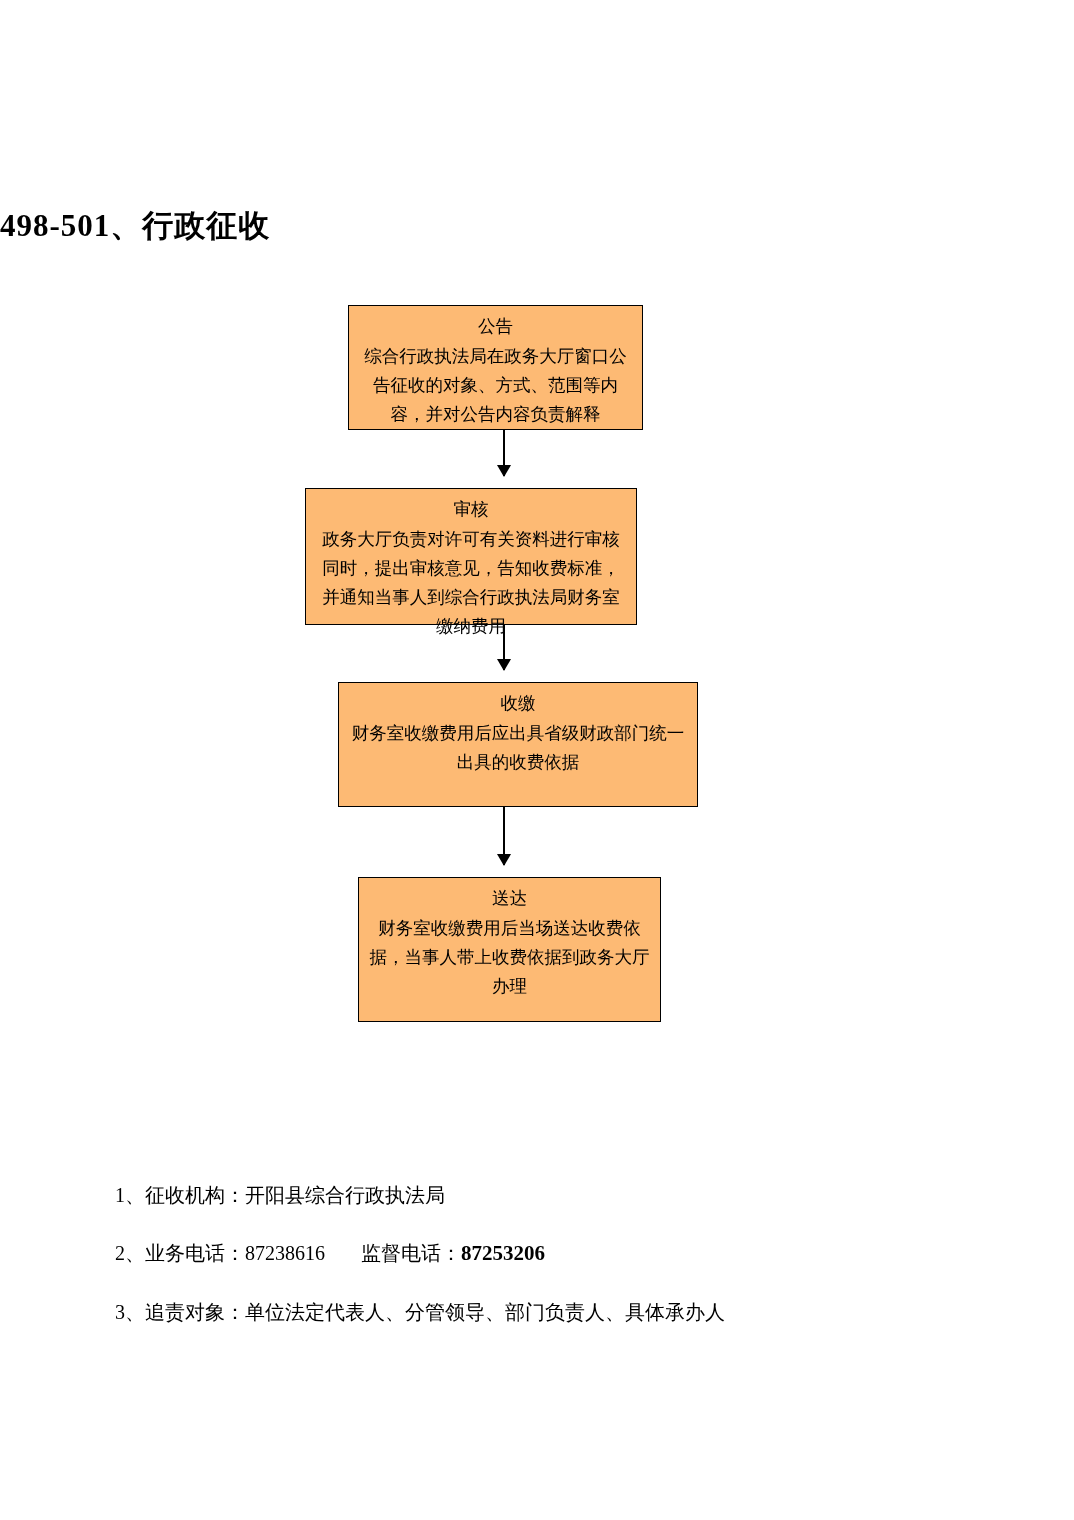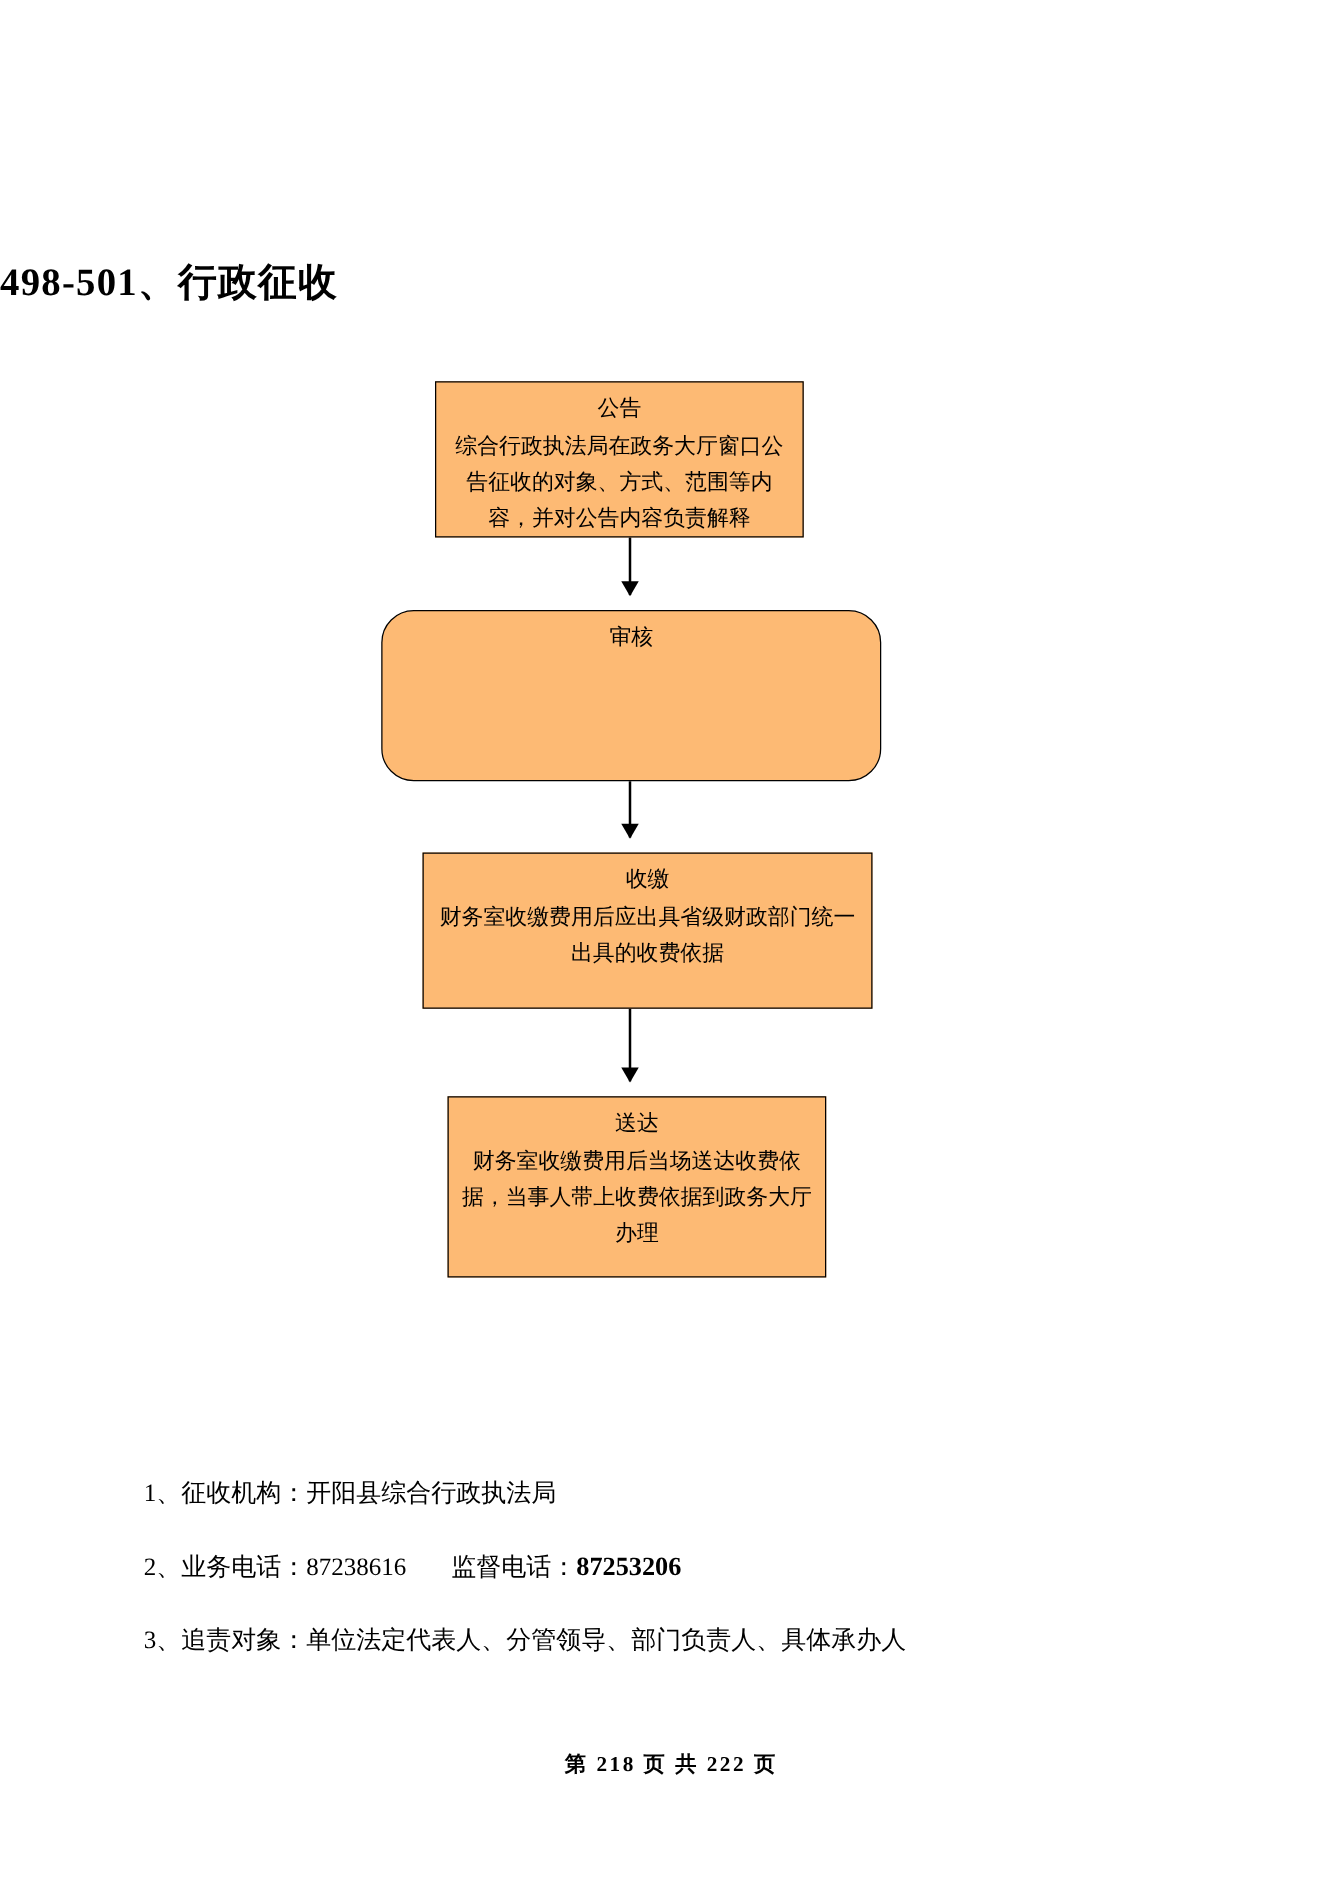--- a/index.html
+++ b/index.html
@@ -57,21 +57,21 @@
     font-size: 17.5px;
     margin-bottom: 1px;
   }
   .node .node-body {
     display: block;
     font-size: 17.5px;
   }
 
   
   #node-0 { left: 348px; top: 0px;   width: 295px; height: 125px; }
-  #node-1 { left: 305px; top: 183px; width: 400px; height: 137px; border-radius: 26px; }
+  #node-1 { left: 305px; top: 183px; width: 332px; height: 137px; }
   #node-2 { left: 338px; top: 377px; width: 360px; height: 125px; }
   #node-3 { left: 358px; top: 572px; width: 303px; height: 145px; }
 
   .arrow {
     position: absolute;
     left: 503px;
     width: 2px;
     background: #000000;
   }
   .arrow::after {
@@ -127,20 +127,21 @@
 
     <div class="node" id="node-0">
       <span class="node-head">公告</span>
       <span class="node-body">综合行政执法局在政务大厅窗口公告征收的对象、方式、范围等内容，并对公告内容负责解释</span>
     </div>
 
     <div class="arrow" id="arrow-0"></div>
 
     <div class="node" id="node-1">
       <span class="node-head">审核</span>
+      <span class="node-body">政务大厅负责对许可有关资料进行审核同时，提出审核意见，告知收费标准，并通知当事人到综合行政执法局财务室缴纳费用</span>
     </div>
 
     <div class="arrow" id="arrow-1"></div>
 
     <div class="node" id="node-2">
       <span class="node-head">收缴</span>
       <span class="node-body">财务室收缴费用后应出具省级财政部门统一出具的收费依据</span>
     </div>
 
     <div class="arrow" id="arrow-2"></div>
@@ -161,15 +162,14 @@
     <div class="note">
       <span class="num">2、业务电话：</span><span>87238616</span><span class="gap-label">监督电话：</span><span class="bold-num">87253206</span>
     </div>
 
     <div class="note">
       <span class="num">3、追责对象：</span><span>单位法定代表人、分管领导、部门负责人、具体承办人</span>
     </div>
 
   </div>
 
-  <div class="footer">第 218 页 共 222 页</div>
 
 </div>
 
 </body></html>

